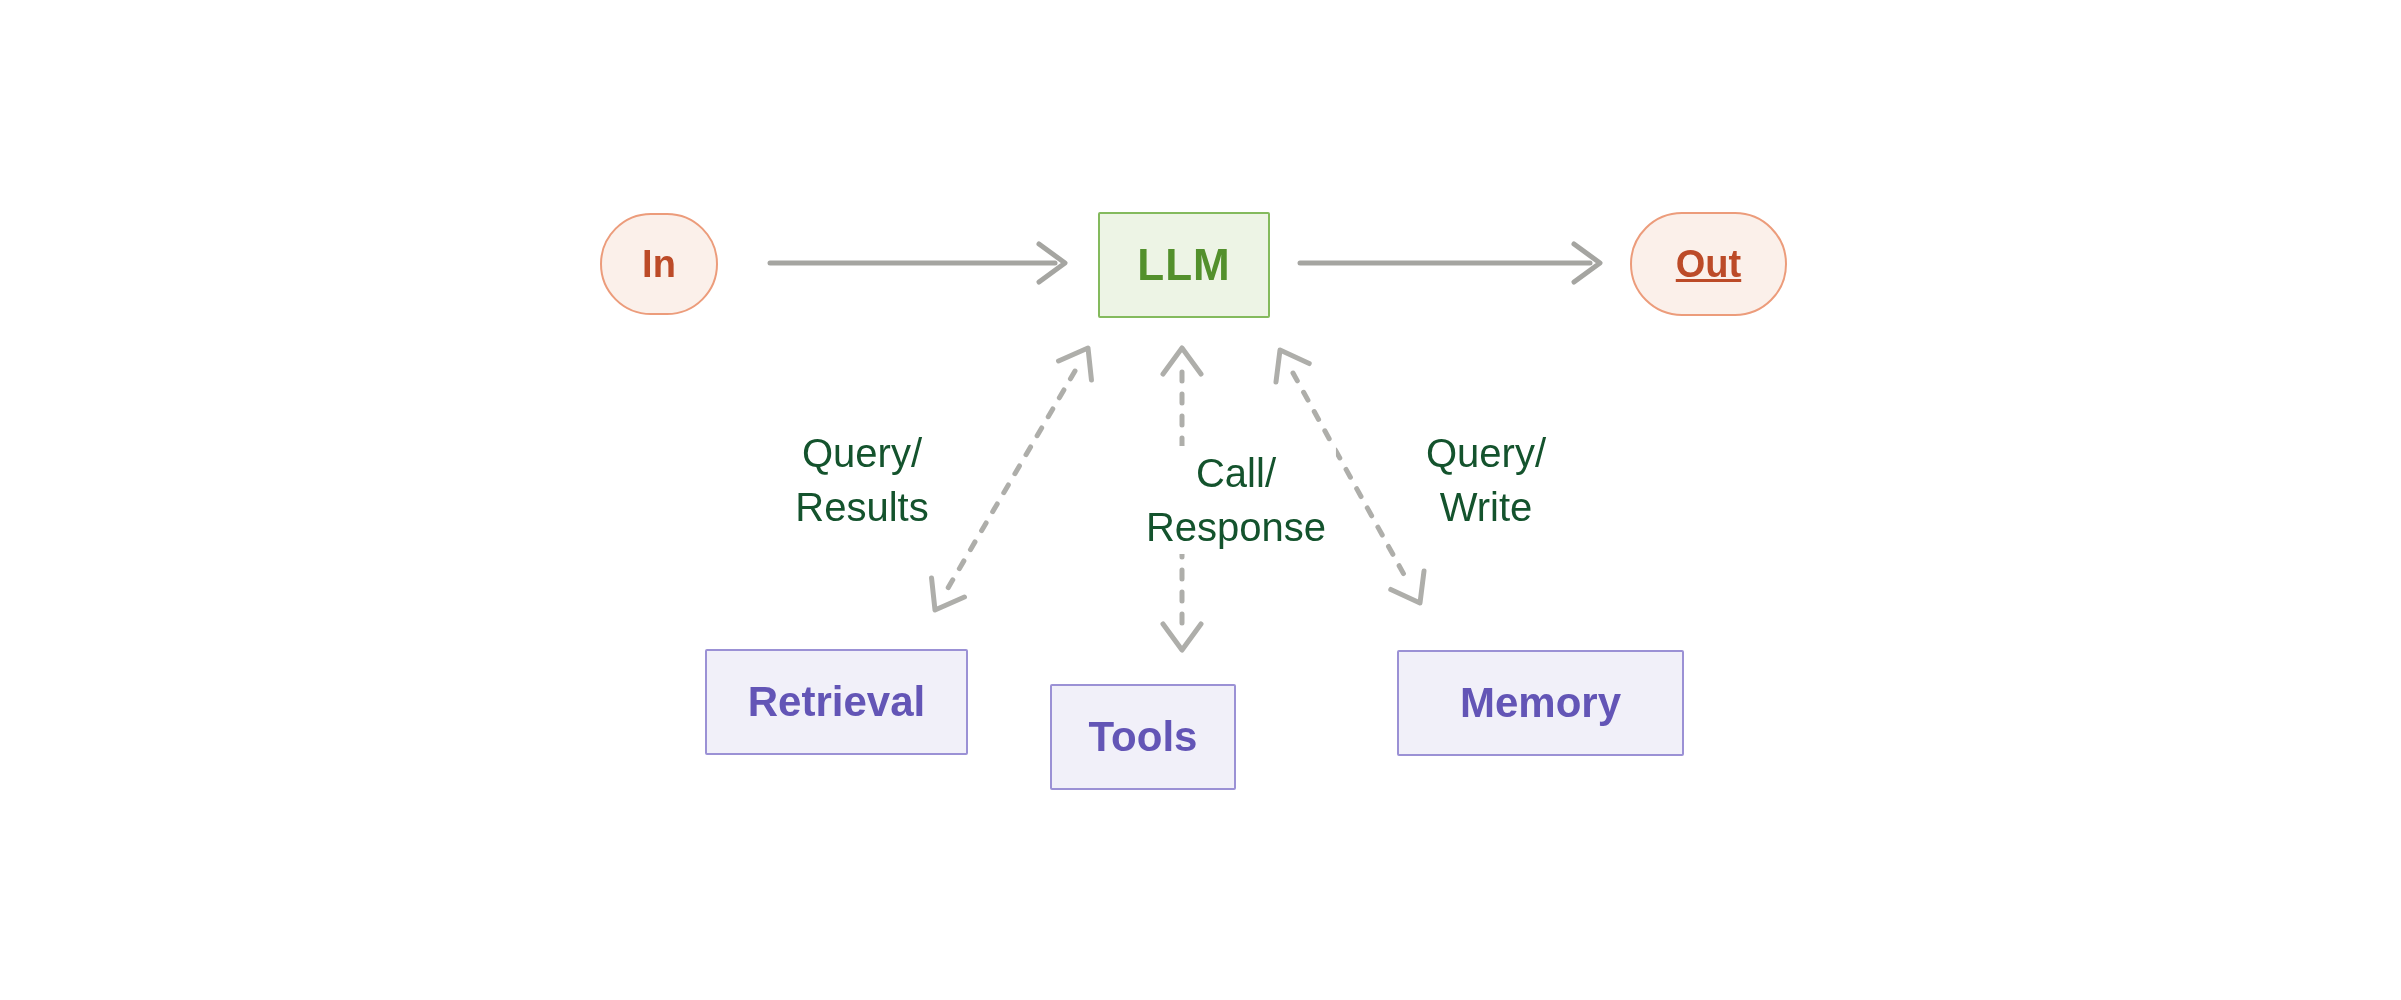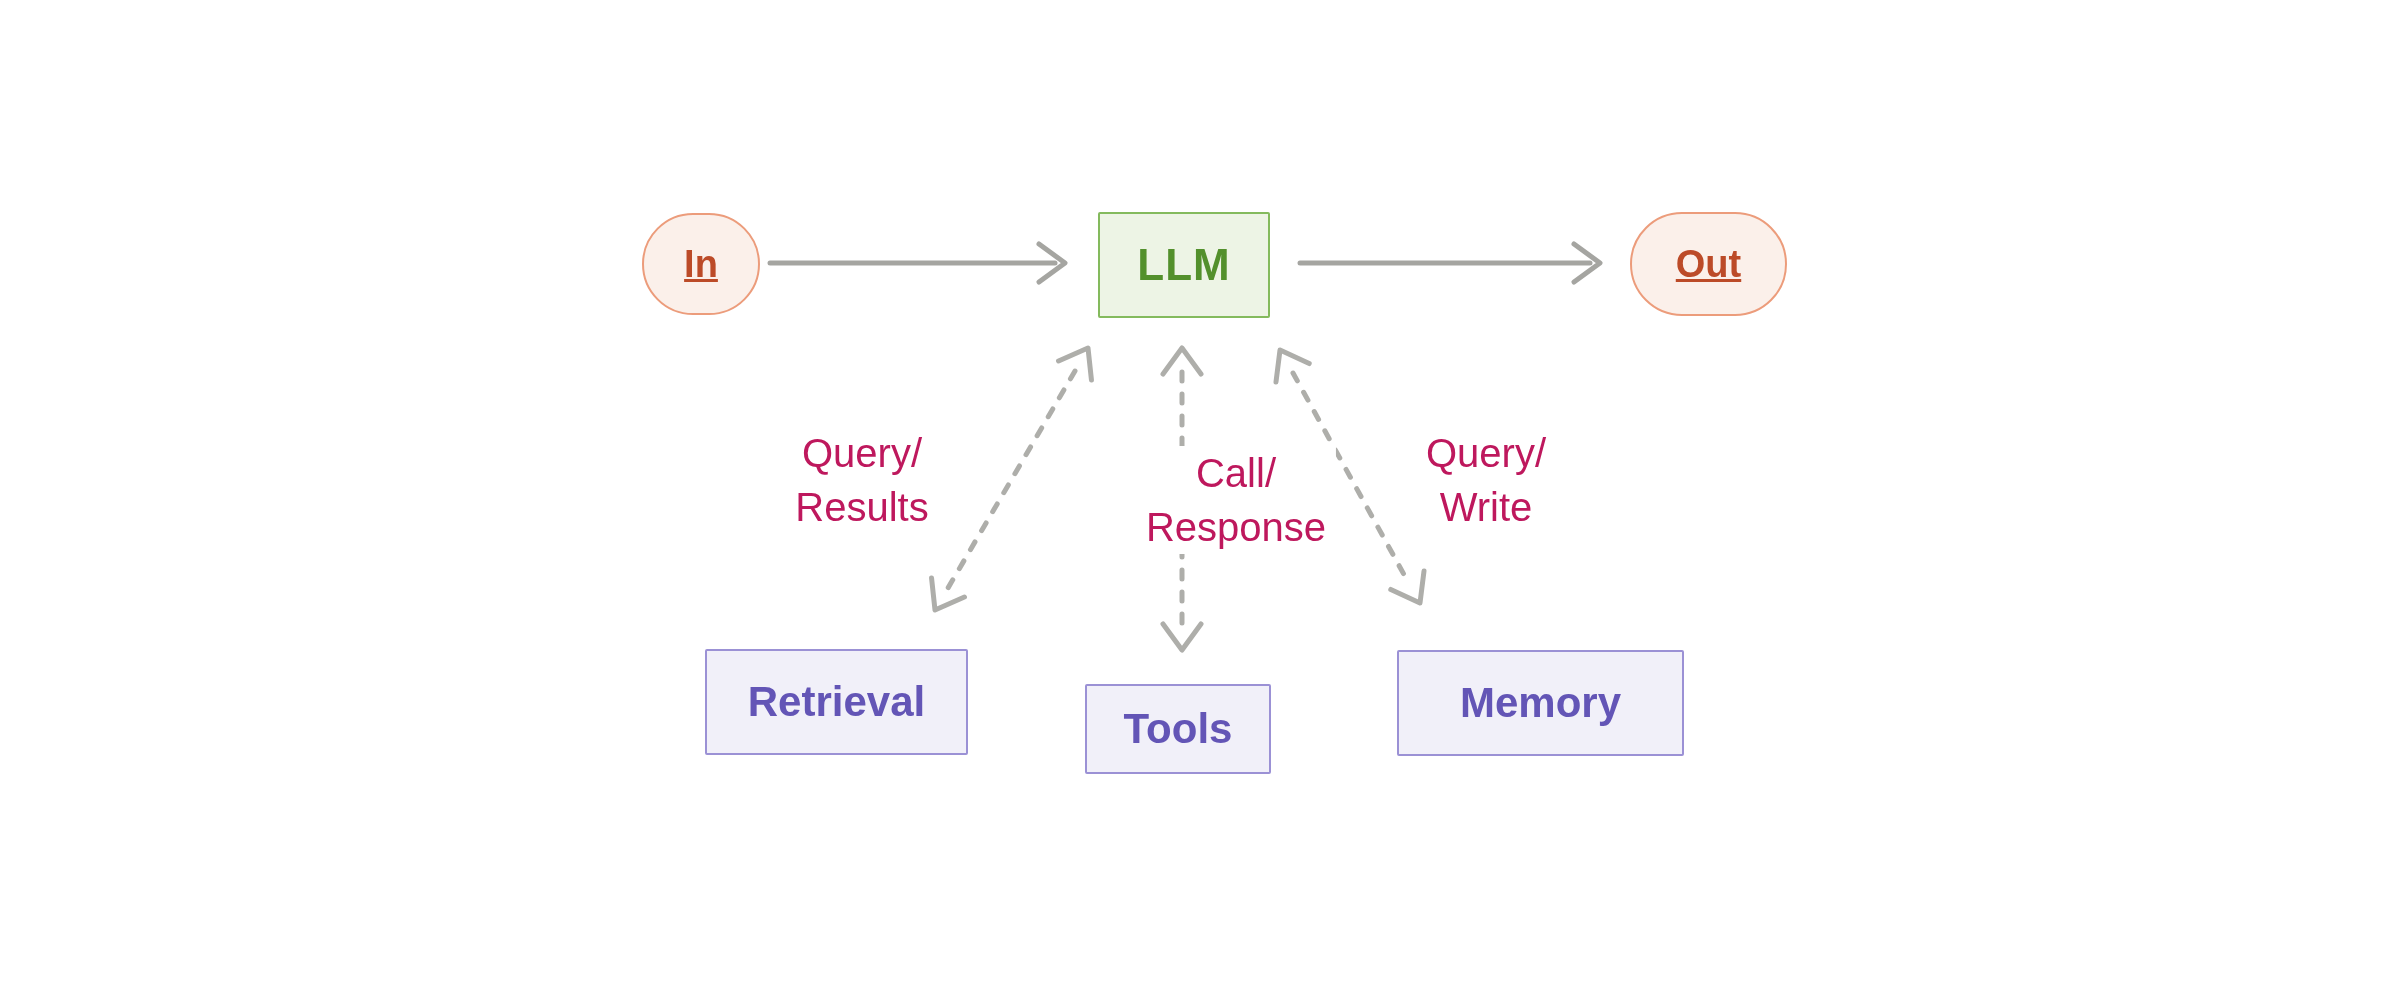--- a/index.html
+++ b/index.html
@@ -50,35 +50,35 @@
     background: #F1F0F9;
     border: 2.5px solid #9B91D5;
     color: #6355B6;
     border-radius: 2px;
     font-size: 42px;
   }
   .edge-label {
     position: absolute;
     transform: translateX(-50%);
     text-align: center;
-    color: #be185d;
+    color: #14532d;
     font-size: 40px;
     line-height: 54px;
     font-weight: 500;
     background: #FFFFFF;
     padding: 0 10px;
     white-space: nowrap;
   }
   .edge-label span { display: block; }
 
-  #node-in        { left: 642px;  top: 213px; width: 118px; height: 102px; text-decoration: underline; }
+  #node-in        { left: 600px;  top: 213px; width: 118px; height: 102px; }
   #node-llm       { left: 1098px; top: 212px; width: 172px; height: 106px; }
   #node-out       { left: 1630px; top: 212px; width: 157px; height: 104px; text-decoration: underline; }
   #node-retrieval { left: 705px;  top: 649px; width: 263px; height: 106px; justify-content: center; }
-  #node-tools     { left: 1085px; top: 684px; width: 186px; height: 90px; }
+  #node-tools     { left: 1050px; top: 684px; width: 186px; height: 106px; }
   #node-memory    { left: 1397px; top: 650px; width: 287px; height: 106px; }
 
   #label-query-results { left: 862px;  top: 426px; }
   #label-call-response { left: 1236px; top: 446px; }
   #label-read-write    { left: 1486px; top: 426px; }
 </style>
 </head>
 <body>
 
 <div class="canvas">

